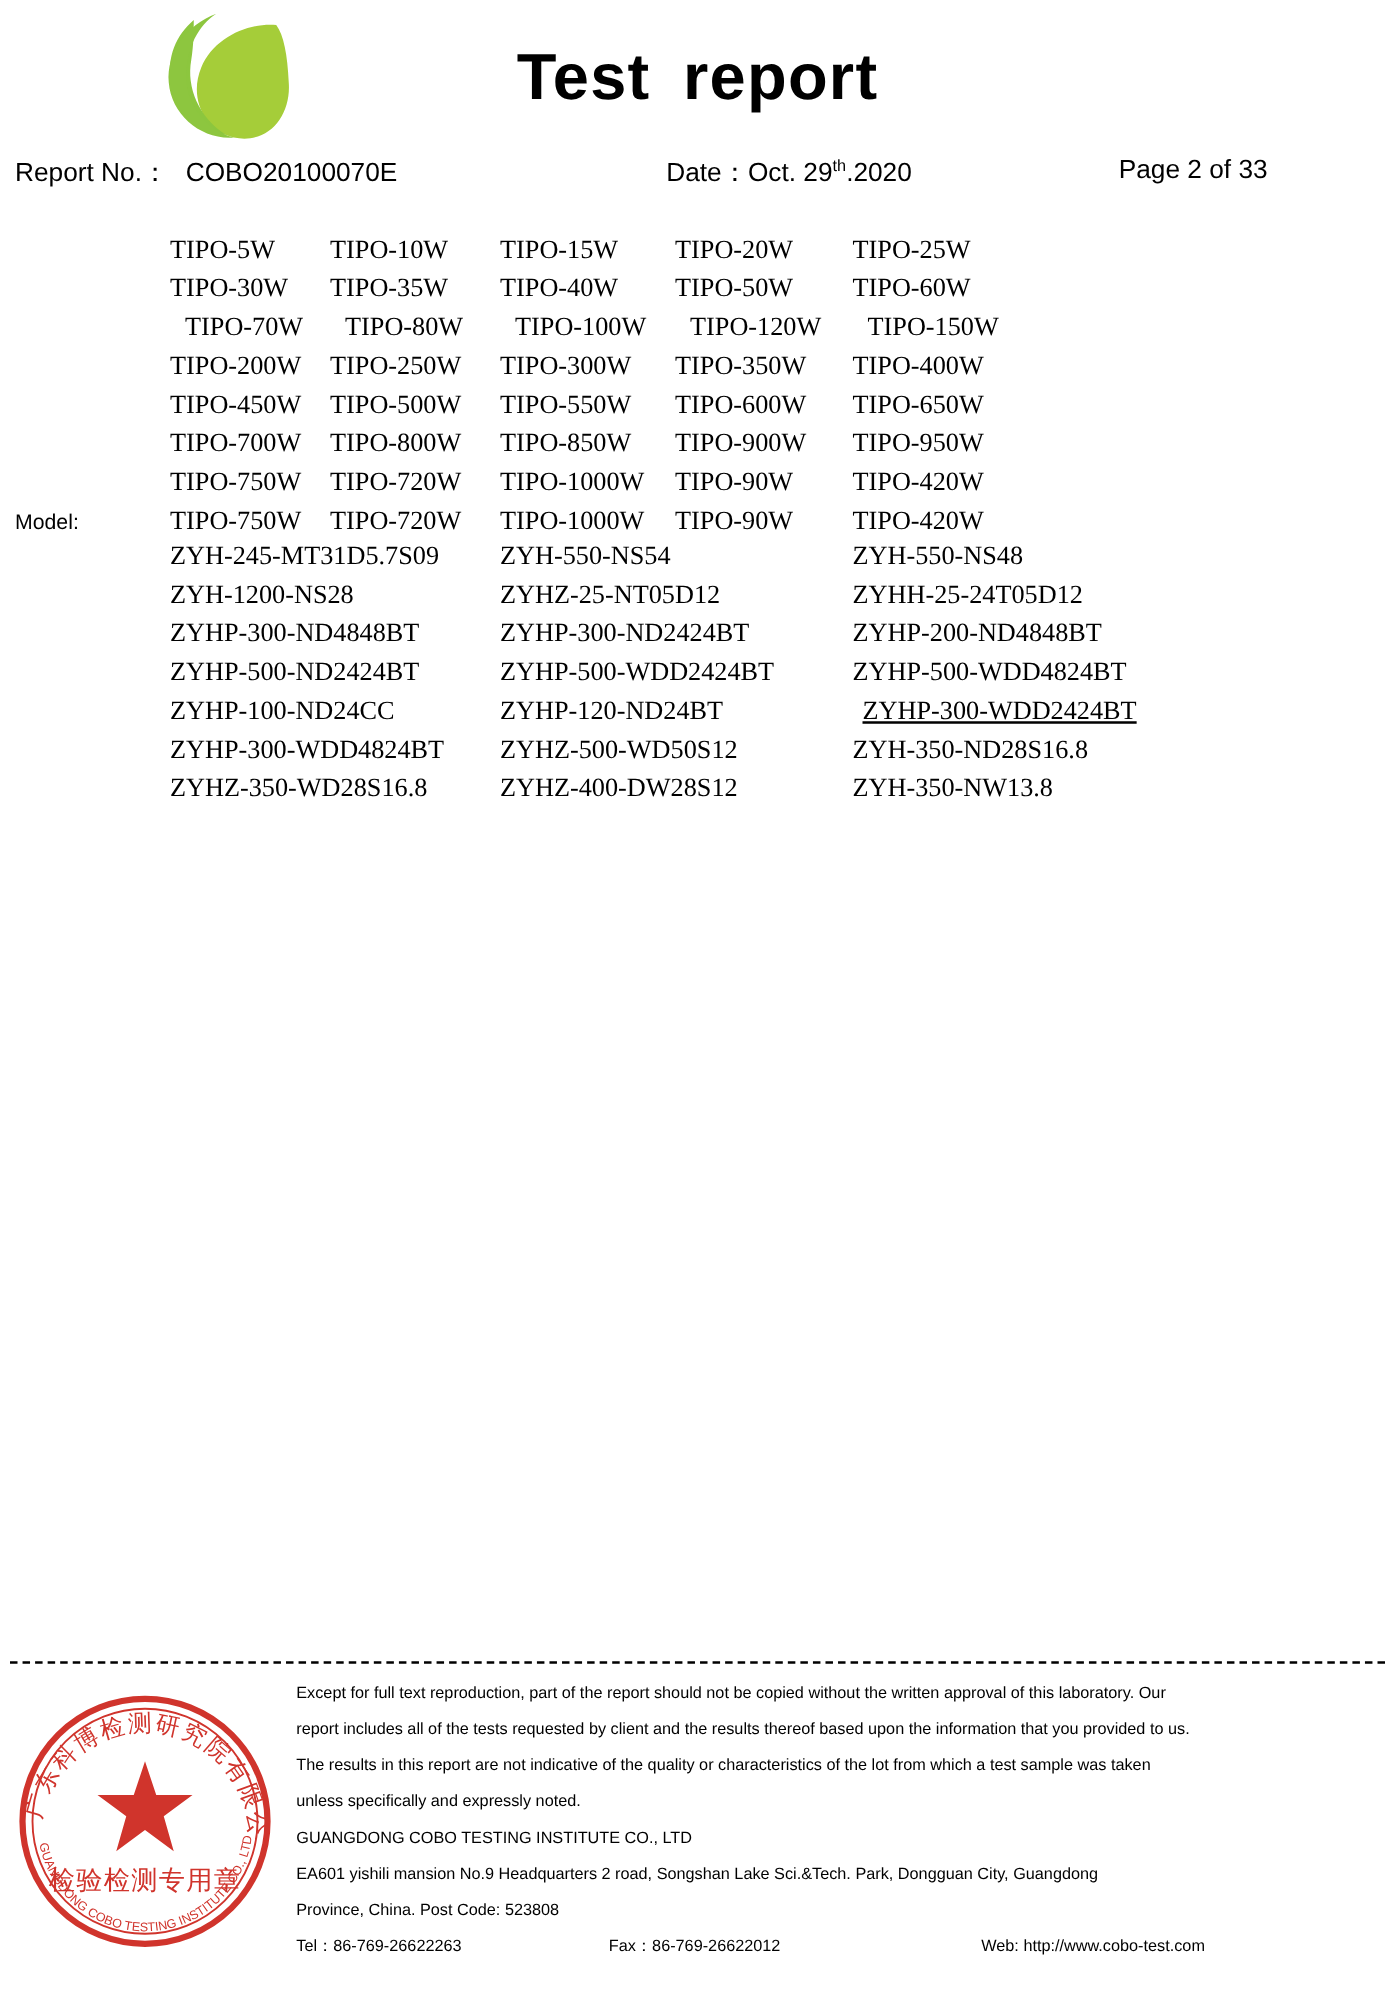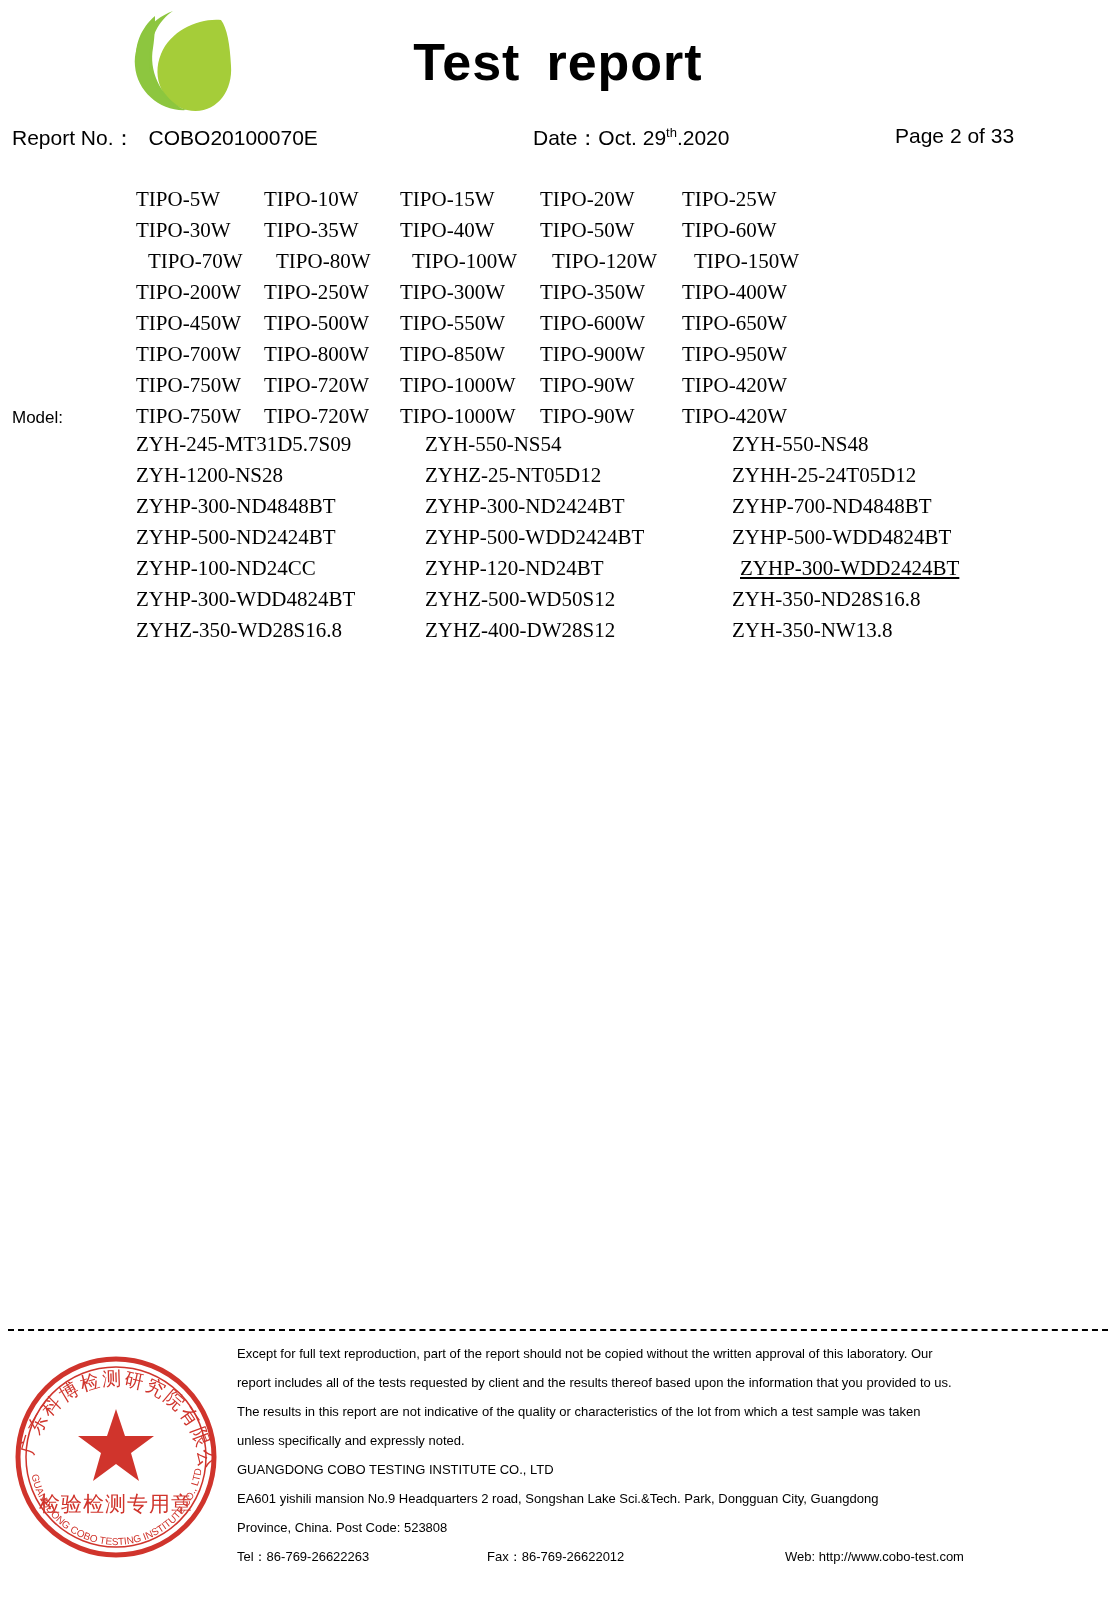--- a/index.html
+++ b/index.html
@@ -102,21 +102,20 @@
   .c3 { width: 140px; }
   .c4 { width: 142px; }
   .c5 { width: 160px; }
   .indent { padding-left: 12px; font-family: Liberation Serif, serif; }
 
   .wide-row {
     display: flex;
     height: 31px;
     align-items: flex-start;
     white-space: nowrap;
-    gap: 25px;
   }
   .w1 { width: 264px; }
   .w2 { width: 282px; }
   .w3 { width: 280px; }
   .w1i { padding-left: 8px; text-decoration: underline; }
 
   
   .footer-wrap {
     position: absolute;
     left: 0;
@@ -265,21 +264,21 @@
         <span class="w3">ZYH-550-NS48</span>
       </div>
       <div class="wide-row">
         <span class="w1">ZYH-1200-NS28</span>
         <span class="w2">ZYHZ-25-NT05D12</span>
         <span class="w3">ZYHH-25-24T05D12</span>
       </div>
       <div class="wide-row">
         <span class="w1">ZYHP-300-ND4848BT</span>
         <span class="w2">ZYHP-300-ND2424BT</span>
-        <span class="w3">ZYHP-700-ND4848BT</span>
+        <span class="w3">ZYHP-200-ND4848BT</span>
       </div>
       <div class="wide-row">
         <span class="w1">ZYHP-500-ND2424BT</span>
         <span class="w2">ZYHP-500-WDD2424BT</span>
         <span class="w3">ZYHP-500-WDD4824BT</span>
       </div>
       <div class="wide-row">
         <span class="w1">ZYHP-100-ND24CC</span>
         <span class="w2">ZYHP-120-ND24BT</span>
         <span class="w3 w1i">ZYHP-300-WDD2424BT</span>

